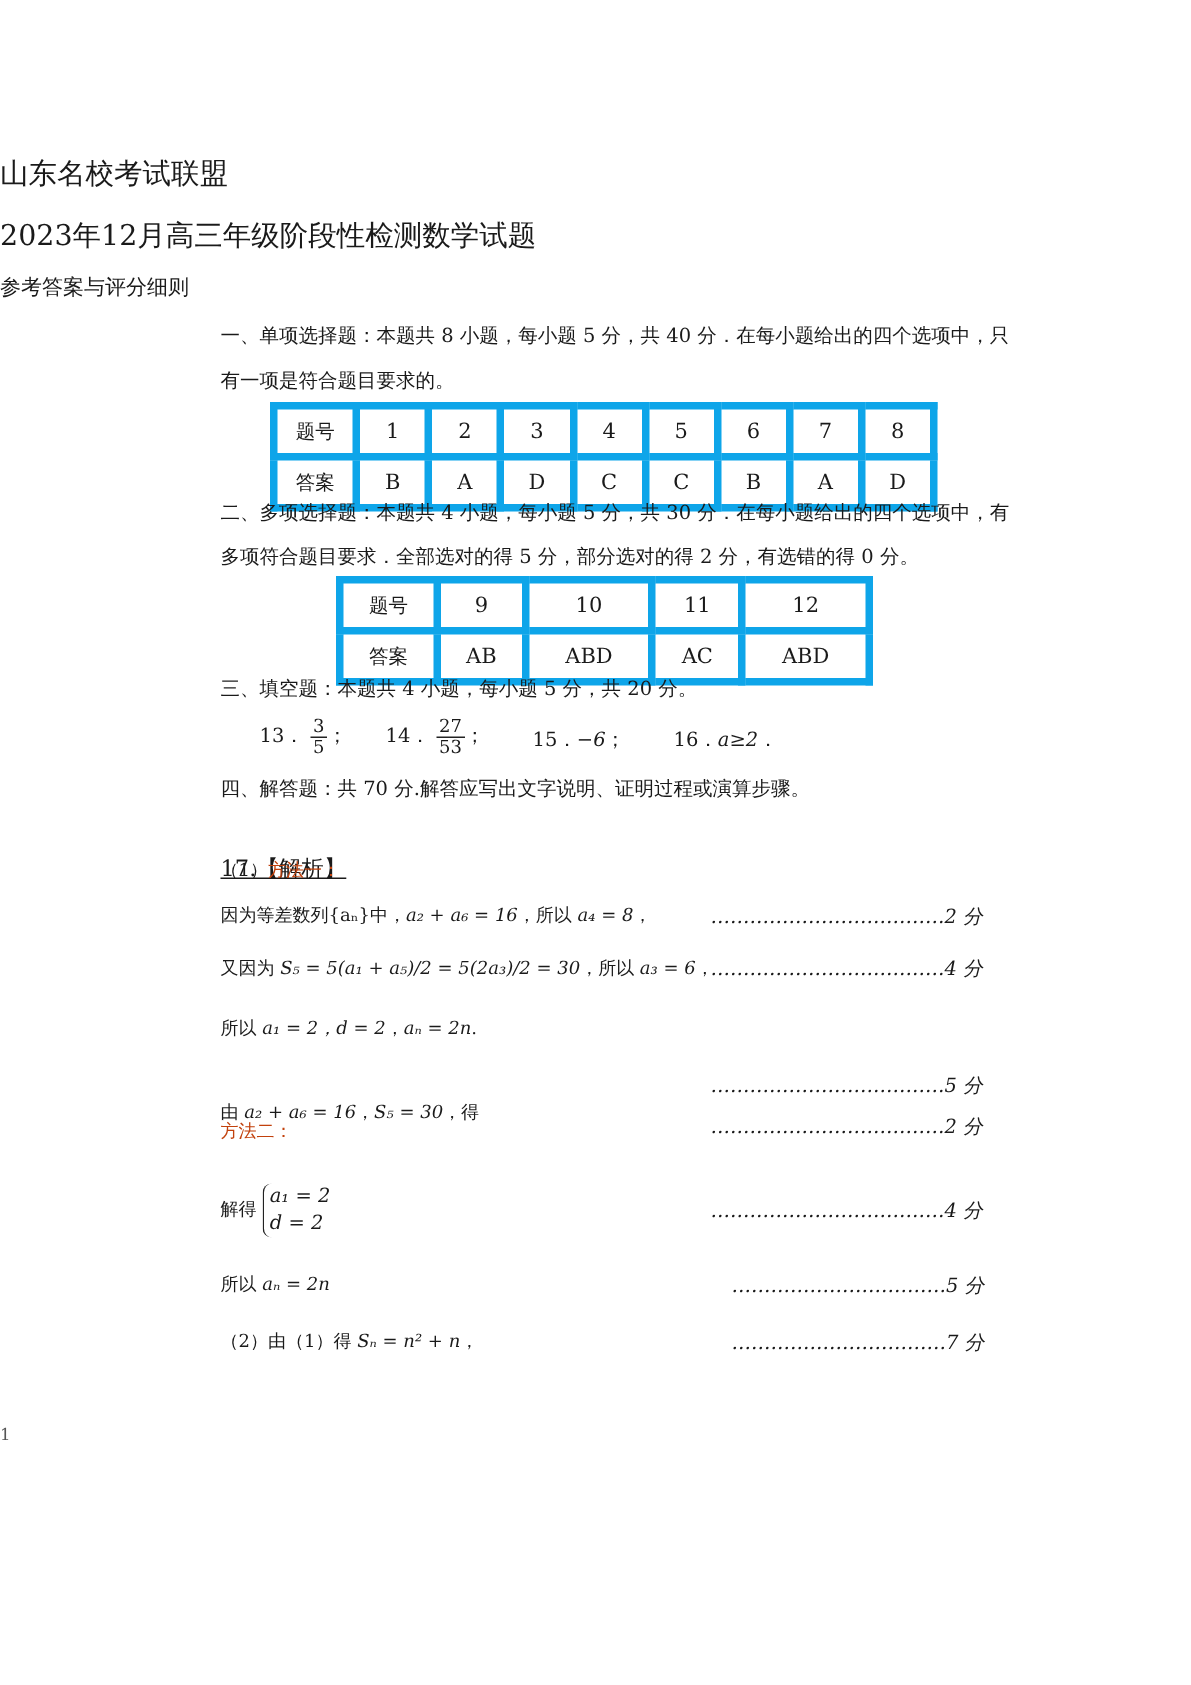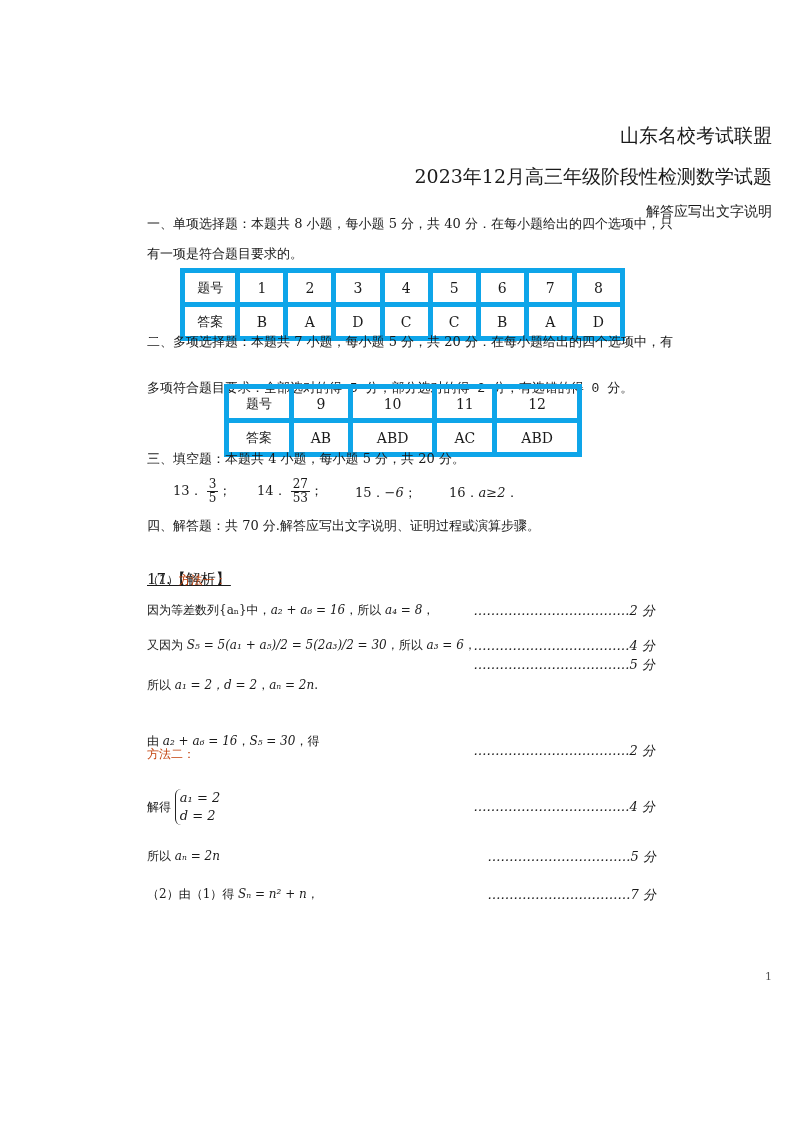--- a/index.html
+++ b/index.html
@@ -1,19 +1,19 @@
 <!DOCTYPE html>
 <html><head>
 <meta charset="utf-8">
 <style>
   html, body { margin: 0; padding: 0; background: #ffffff; }
   body { width: 794px; height: 1123px; position: relative; overflow: hidden;
          font-family: "DejaVu Serif", "Liberation Serif", serif; color: #1a1a1a; }
   .abs { position: absolute; }
-  .center { left: 0; width: 772px; text-align: right; margin-top: 20px; }
+  .center { left: 0; width: 772px; text-align: left; }
   .title1 { top: 103px; font-size: 19px; }
   .title2 { top: 144px; font-size: 19px; }
   .title3 { top: 183px; font-size: 14px; }
   .p { font-size: 13px; left: 147px; white-space: nowrap; }
   table.ans { position: absolute; border-collapse: collapse; font-size: 14px; }
   table.ans td { border: 5px solid #0ea5e9; text-align: center; height: 29px; padding: 0; }
   table.t1 { left: 180px; top: 268px; width: 445px; }
   table.t1 td { width: 48px; }
   table.t1 td.hdr { width: 56px; font-size: 13px; }
   table.t2 { left: 224px; top: 384px; width: 358px; }
@@ -25,21 +25,21 @@
   .frac .den { display: block; padding: 0 2px; }
   .score { font-size: 13px; white-space: nowrap; text-align: right; font-style: italic; }
   .brace { display: inline-block; vertical-align: middle; border-left: 1.5px solid #222; border-radius: 6px 0 0 6px; padding-left: 4px; line-height: 18px; font-size: 13px; }
   .pagenum { top: 950px; font-size: 11px; color: #555; }
 </style>
 </head>
 <body>
 
 <div class="abs center title1">山东名校考试联盟</div>
 <div class="abs center title2">2023年12月高三年级阶段性检测数学试题</div>
-<div class="abs center title3">解答应写出文字说明</div>
+<div class="abs center title3">参考答案与评分细则</div>
 
 <div class="abs p" style="top:215px;">一、单项选择题：本题共 8 小题，每小题 5 分，共 40 分．在每小题给出的四个选项中，只</div>
 <div class="abs p" style="top:245px;">有一项是符合题目要求的。</div>
 <table class="ans t1">
   <tbody>
       <tr>
     <td class="hdr">题号</td>
     <td>1</td>
     <td>2</td>
     <td>3</td>
@@ -56,22 +56,22 @@
     <td>D</td>
     <td>C</td>
     <td>C</td>
     <td>B</td>
     <td>A</td>
     <td>D</td>
   </tr>
 </tbody>
   </table>
 
-<div class="abs p" style="top:333px;">二、多项选择题：本题共 7 小题，每小题 5 分，共 20 分．在每小题给出的四个选项中，有</div>
-<div class="abs p" style="top:379px;font-family:Liberation Mono, monospace;">多项符合题目要求．全部选对的得 5 分，部分选对的得 2 分，有选错的得 0 分。</div>
+<div class="abs p" style="top:333px;">二、多项选择题：本题共 4 小题，每小题 5 分，共 30 分．在每小题给出的四个选项中，有</div>
+<div class="abs p" style="top:362px;">多项符合题目要求．全部选对的得 5 分，部分选对的得 2 分，有选错的得 0 分。</div>
 <table class="ans t2">
   <tbody>
       <tr>
     <td class="hdr">题号</td>
     <td>9</td>
     <td>10</td>
     <td>11</td>
     <td>12</td>
   </tr>
   <tr>
@@ -112,21 +112,21 @@
 <div class="abs score" style="top:602px; left:455px; width:200px;">………………………………<span>2 分</span></div>
 
 <div class="abs p" style="top:637px; font-size:12px;">
   <span>又因为 </span><span class="m">S₅ = 5(a₁ + a₅)/2 = 5(2a₃)/2 = 30</span><span>，所以 </span><span class="m">a₃ = 6</span><span>，</span>
 </div>
 <div class="abs score" style="top:637px; left:455px; width:200px;">………………………………<span>4 分</span></div>
 
 <div class="abs p" style="top:677px; font-size:12px;">
   <span>所以 </span><span class="m">a₁ = 2，d = 2</span><span>，</span><span class="m">aₙ = 2n</span><span>.</span>
 </div>
-<div class="abs score" style="top:656px; left:455px; width:200px;">………………………………<span>5 分</span></div>
+<div class="abs score" style="top:715px; left:455px; width:200px;">………………………………<span>5 分</span></div>
 
 <div class="abs p red" style="top:706px; font-size:12px;margin-top:40px;">方法二：</div>
 
 <div class="abs p" style="top:733px; font-size:12px;">
   <span>由 </span><span class="m">a₂ + a₆ = 16</span><span>，</span><span class="m">S₅ = 30</span><span>，得</span>
 </div>
 <div class="abs score" style="top:742px; left:455px; width:200px;">………………………………<span>2 分</span></div>
 
 <div class="abs p" style="top:789px; font-size:12px;">
   <span>解得</span>

